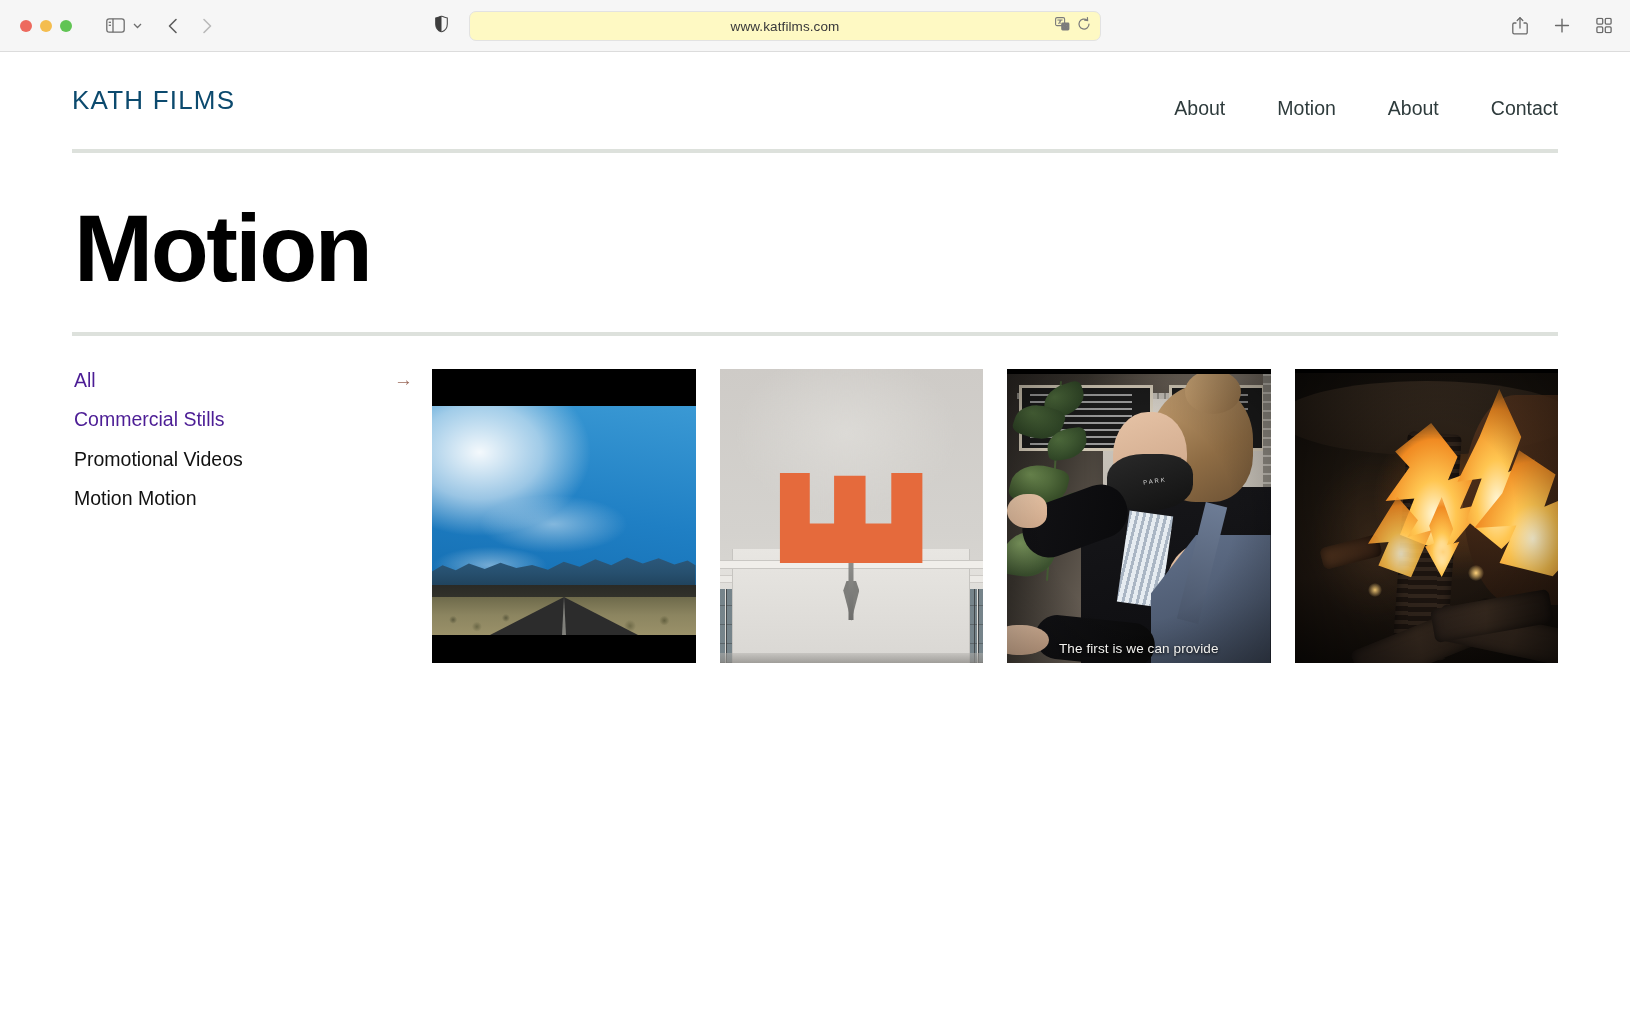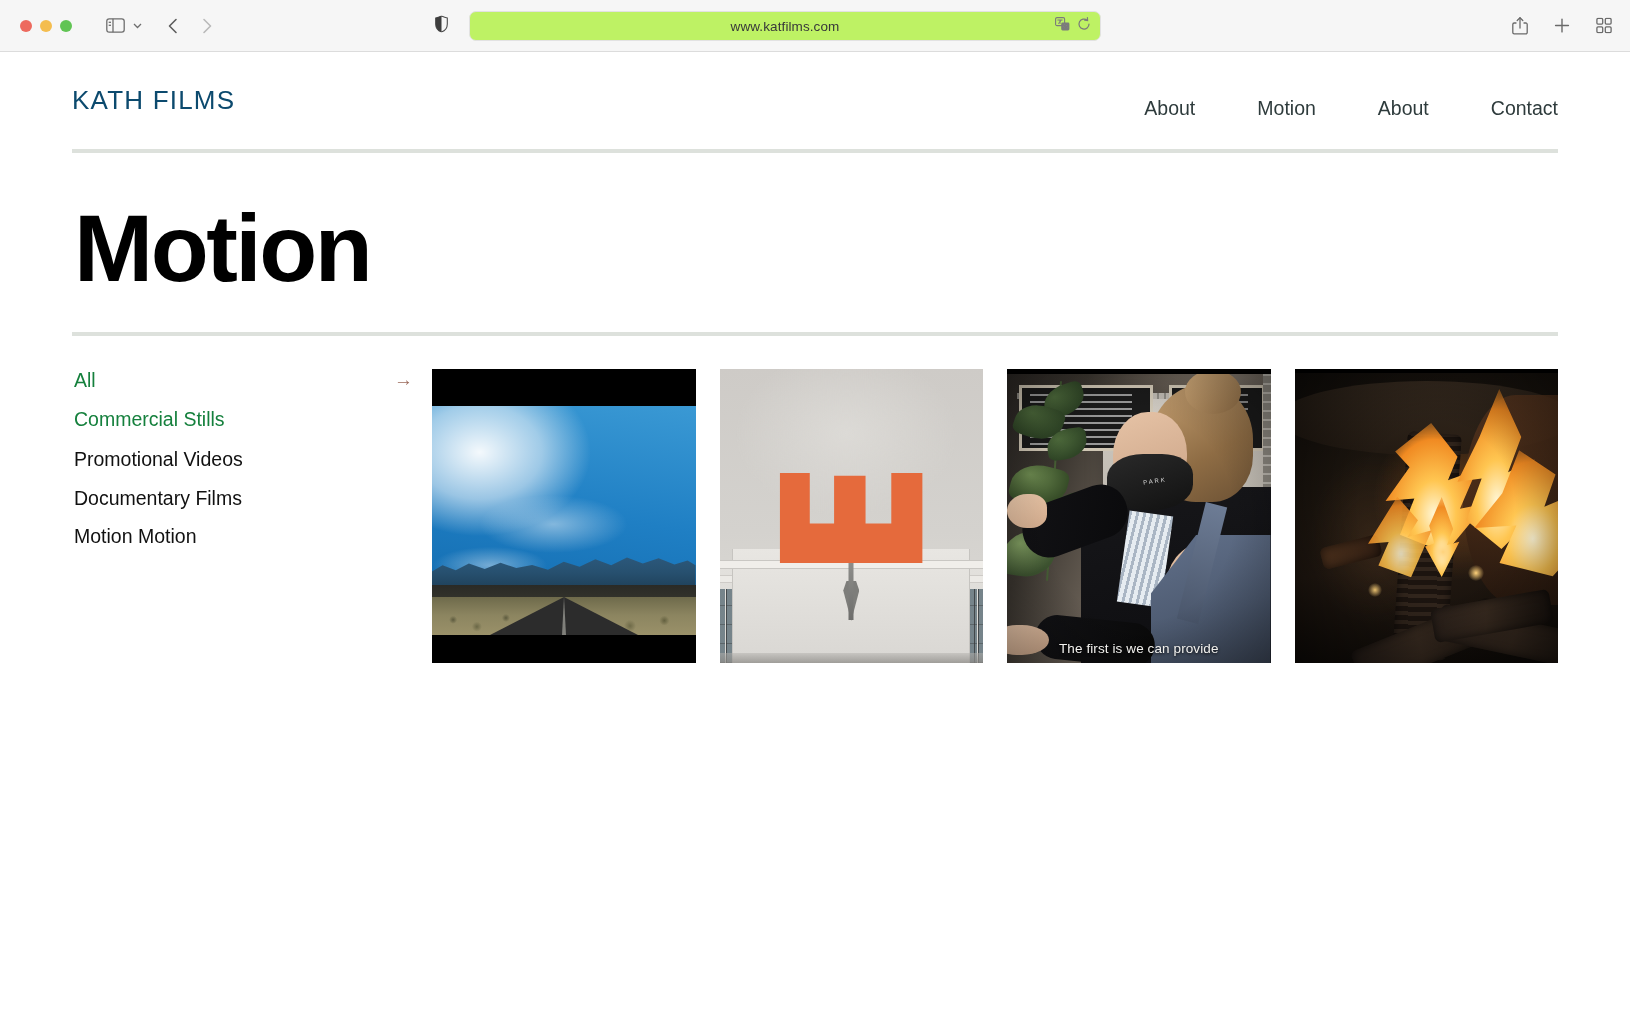--- a/index.html
+++ b/index.html
@@ -33,21 +33,21 @@
   .chev-btn { margin-left: 6px; }
   .nav-back { margin-left: 22px; }
   .nav-fwd { margin-left: 18px; color: #b9b9b9; }
 
   .shield-wrap { position: absolute; left: 435px; top: 50%; transform: translateY(-50%); }
 
   .url-bar {
     position: absolute;
     left: 469px; top: 11px;
     width: 632px; height: 30px;
-    background: #bef264;
+    background: #fef9c3;
     border: 1px solid #e2e2e2;
     border-radius: 7px;
     display: flex; align-items: center; justify-content: center;
   }
   .url-text {
     font-size: 13.5px;
     color: #38383a;
     letter-spacing: .1px;
   }
   .url-right {
@@ -67,21 +67,21 @@
   .site-header {
     display: flex; align-items: center; justify-content: space-between;
     height: 97px;
   }
   .brand {
     font-size: 26px;
     letter-spacing: 1.2px;
     color: #0c4a6e;
     font-weight: 400;
   }
-  .site-nav { display: flex; align-items: center; gap: 10px; margin-top: 16px; }
+  .site-nav { display: flex; align-items: center; gap: 0; margin-top: 16px; }
   .nav-link {
     font-size: 19.5px;
     color: #2e3b3c;
     text-decoration: none;
     margin-left: 52px;
     font-weight: 400;
   }
   .nav-link:first-child { margin-left: 0; }
 
   .rule { height: 4px; background: #dde1dc; }
@@ -105,21 +105,21 @@
     padding-top: 2px;
   }
   .filter-item {
     font-size: 19.5px;
     line-height: 1;
     padding: 0 0 19px 2px;
     color: #111;
     cursor: pointer;
     user-select: none;
   }
-  .filter-item.active { color: #15803d; }
+  .filter-item.active { color: #4c1d95; }
   .filter-item:nth-child(2) { padding-bottom: 21px; }
   .arrow-icon {
     position: absolute;
     left: 322px; top: 1px;
     color: #9c6b5c;
     font-size: 19px;
     line-height: 1;
   }
 
   
@@ -619,21 +619,20 @@
   <h1 class="page-title">Motion</h1>
 
   <div class="rule"></div>
 
   <div class="content">
 
     <aside class="filters">
       <div class="filter-item active">All</div>
       <div class="filter-item active">Commercial Stills</div>
       <div class="filter-item">Promotional Videos</div>
-      <div class="filter-item">Documentary Films</div>
       <div class="filter-item">Motion Motion</div>
       <div class="arrow-icon">→</div>
     </aside>
 
     <section class="gallery">
 
       <div class="tile">
         <div class="t1-sky"></div>
         <div class="t1-mtn"></div>
         <div class="t1-dark"></div>

